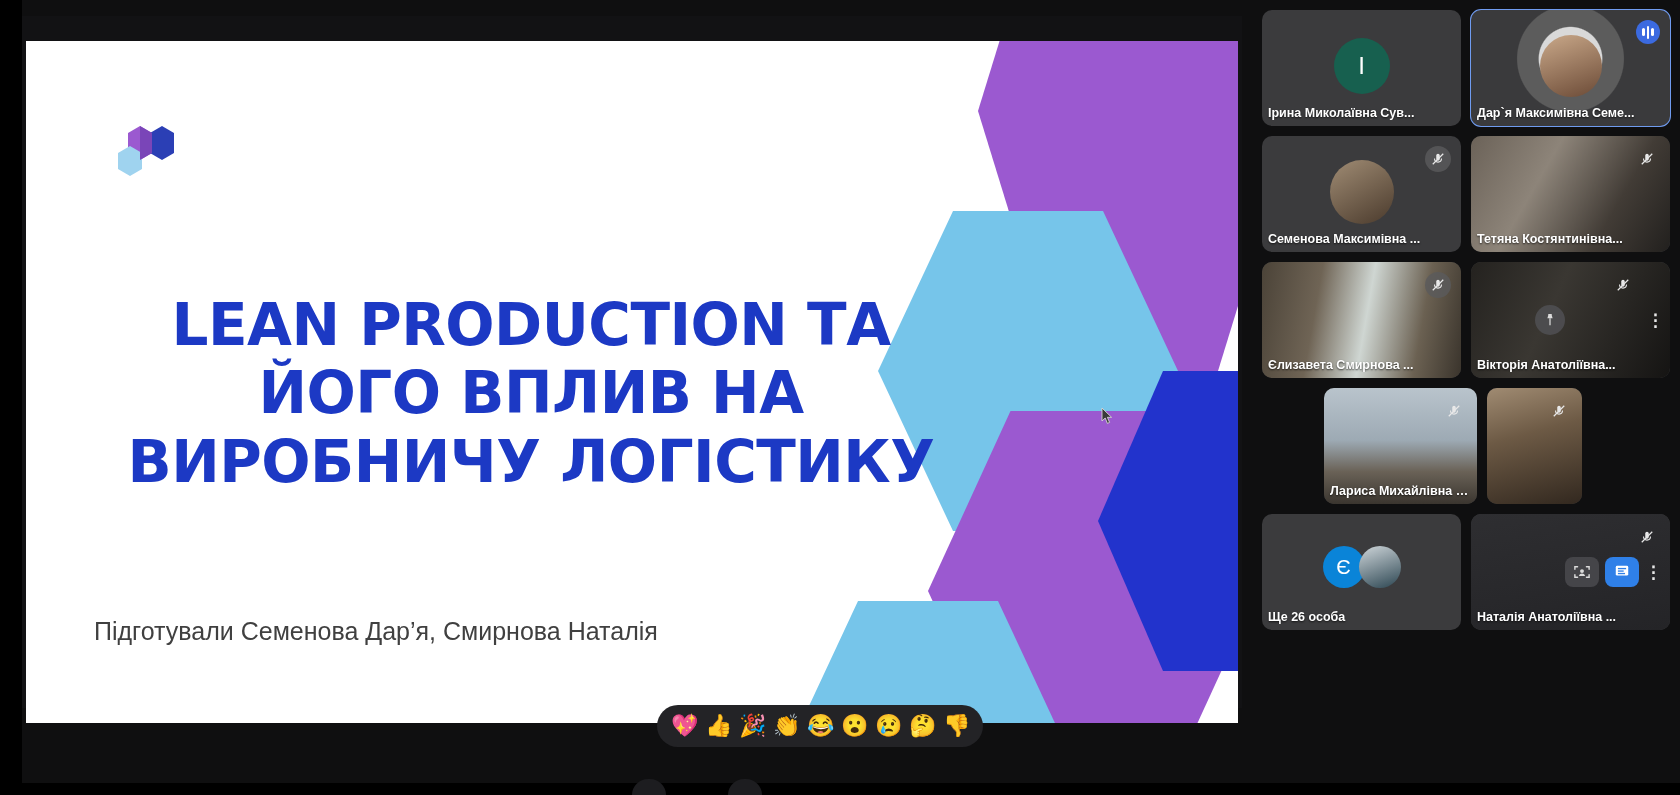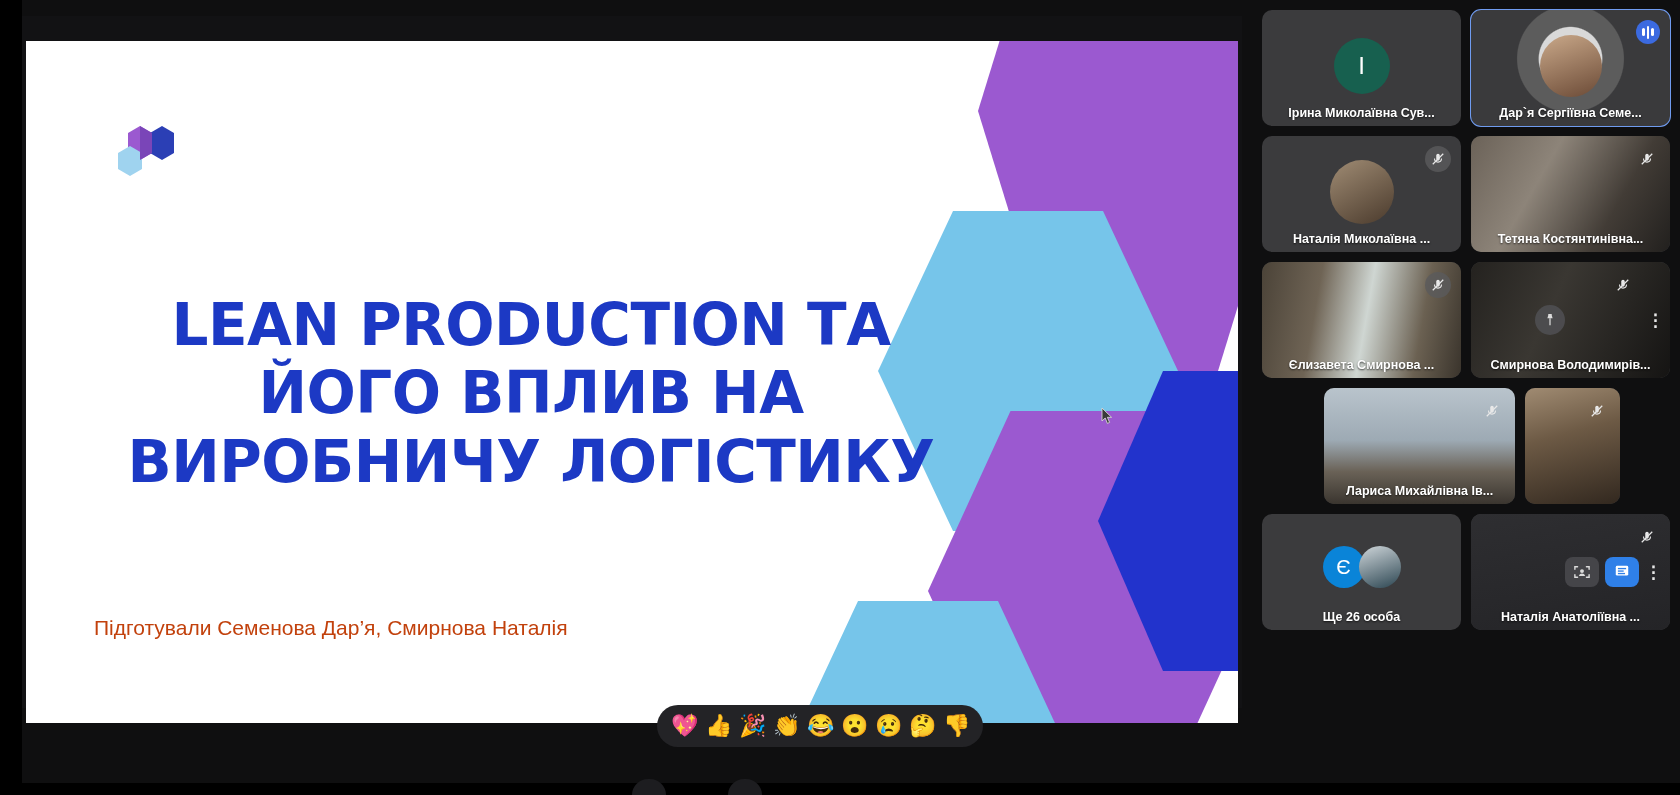--- a/index.html
+++ b/index.html
@@ -86,23 +86,23 @@
     font-family: "DejaVu Sans", sans-serif;
     font-weight: 700;
     font-size: 58px;
     line-height: 1.18;
     letter-spacing: -0.5px;
   }
 
   .slide-subtitle {
     position: absolute;
     left: 68px; top: 572px;
-    color: #c2410c;
+    color: #404040;
     font-family: "Liberation Sans", sans-serif;
-    font-size: 21px;
+    font-size: 25px;
     line-height: 1.45;
   }
 
   
   .cursor {
     position: absolute;
     left: 1075px; top: 366px;
     width: 12px; height: 18px;
     z-index: 30;
   }
@@ -133,21 +133,20 @@
     transform: translate(-50%, -50%);
     width: 56px; height: 56px;
     border-radius: 50%;
     display: flex; align-items: center; justify-content: center;
     color: #fff; font-size: 24px; font-weight: 500;
   }
 
   .tile-name {
     position: absolute;
     left: 0; right: 0; bottom: 6px;
-    text-align: center;
     color: #fff;
     font-size: 12.5px;
     font-weight: 600;
     white-space: nowrap;
     overflow: hidden;
     text-overflow: ellipsis;
     padding: 0 6px;
     text-shadow: 0 1px 2px rgba(0,0,0,.7);
   }
 
@@ -194,21 +193,21 @@
   }
   .of-circle {
     width: 42px; height: 42px; border-radius: 50%;
     display: flex; align-items: center; justify-content: center;
     color: #fff; font-size: 20px; font-weight: 500;
   }
   .of-circle.second { margin-left: -6px; }
 
   
   .tile-row.centered { justify-content: flex-start; padding-left: 62px; }
-  .tile.wide { width: 191px; }
+  .tile.wide { width: 153px; }
   .tile.narrow { width: 95px; }
 
   .badge-group { position: absolute; right: 8px; top: 50%; transform: translateY(-50%); display:flex; align-items:center; gap:6px; }
   .sq-badge {
     width: 34px; height: 30px; border-radius: 8px;
     background: rgba(72,72,76,.9);
     display:flex; align-items:center; justify-content:center;
   }
   .sq-badge.blue { background: #2f80e8; }
 
@@ -286,37 +285,37 @@
       </div>
 
       <div class="tile active">
         <div class="tile-video" style="background:radial-gradient(circle at 50% 42%, #d9d9d9 0 26%, #5c5c5c 27% 44%, #3a3a3c 45% 100%)"></div>
         <div class="avatar-circle" style="background:linear-gradient(160deg,#caa98a,#6b4a36);width:62px;height:62px;color:transparent"></div>
         <div class="speaking-badge">
           <i style="height:8px"></i>
             <i style="height:13px"></i>
             <i style="height:8px"></i>
         </div>
-        <div class="tile-name">Дар`я Сергіївна Семе...</div>
+        <div class="tile-name">Дар`я Максимівна Семе...</div>
       </div>
 
     </div>
 
     <div class="tile-row">
 
       <div class="tile">
         <div class="avatar-circle" style="background:linear-gradient(150deg,#a08c74,#4a3a2c);width:64px;height:64px;color:transparent"></div>
         <div class="mic-badge">
           <svg width="14" height="14" viewBox="0 0 16 16">
             <path d="M8 2a2 2 0 0 1 2 2v4a2 2 0 0 1-4 0V4a2 2 0 0 1 2-2z" fill="#e8e8e8"></path>
             <path d="M4 7.5a4 4 0 0 0 8 0" stroke="#e8e8e8" stroke-width="1.3" fill="none"></path>
             <line x1="2" y1="14" x2="14" y2="2" stroke="#e8e8e8" stroke-width="1.5"></line>
           </svg>
         </div>
-        <div class="tile-name">Наталія Миколаївна ...</div>
+        <div class="tile-name">Семенова Максимівна ...</div>
       </div>
 
       <div class="tile">
         <div class="tile-video" style="background:linear-gradient(120deg,#6b6258 0%,#8d8479 35%,#423c36 70%,#22201e 100%)"></div>
         <div class="mic-badge plain">
           <svg width="14" height="14" viewBox="0 0 16 16">
             <path d="M8 2a2 2 0 0 1 2 2v4a2 2 0 0 1-4 0V4a2 2 0 0 1 2-2z" fill="#e8e8e8"></path>
             <path d="M4 7.5a4 4 0 0 0 8 0" stroke="#e8e8e8" stroke-width="1.3" fill="none"></path>
             <line x1="2" y1="14" x2="14" y2="2" stroke="#e8e8e8" stroke-width="1.5"></line>
           </svg>
@@ -349,21 +348,21 @@
           </svg>
         </div>
         <div class="mic-badge plain" style="right:34px">
           <svg width="14" height="14" viewBox="0 0 16 16">
             <path d="M8 2a2 2 0 0 1 2 2v4a2 2 0 0 1-4 0V4a2 2 0 0 1 2-2z" fill="#e8e8e8"></path>
             <path d="M4 7.5a4 4 0 0 0 8 0" stroke="#e8e8e8" stroke-width="1.3" fill="none"></path>
             <line x1="2" y1="14" x2="14" y2="2" stroke="#e8e8e8" stroke-width="1.5"></line>
           </svg>
         </div>
         <div class="more-badge">⋮</div>
-        <div class="tile-name">Смирнова Володимирів...</div>
+        <div class="tile-name">Вікторія Анатоліївна...</div>
       </div>
 
     </div>
 
     <div class="tile-row centered">
 
       <div class="tile wide">
         <div class="tile-video" style="background:linear-gradient(180deg,#b9c4cc 0%,#9daab4 45%,#6a6257 72%,#3a352f 100%)"></div>
         <div class="mic-badge plain">
           <svg width="14" height="14" viewBox="0 0 16 16">

